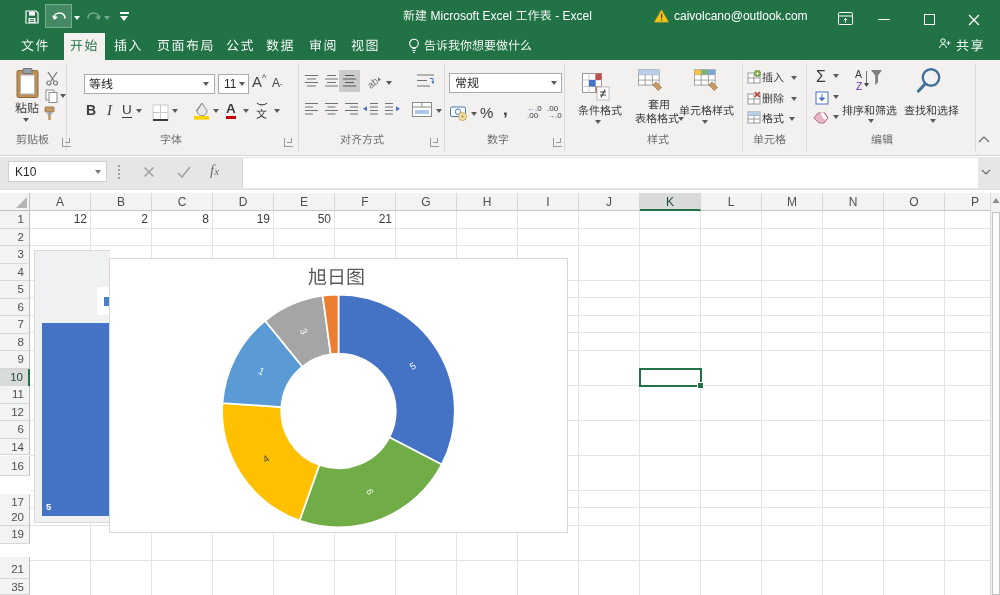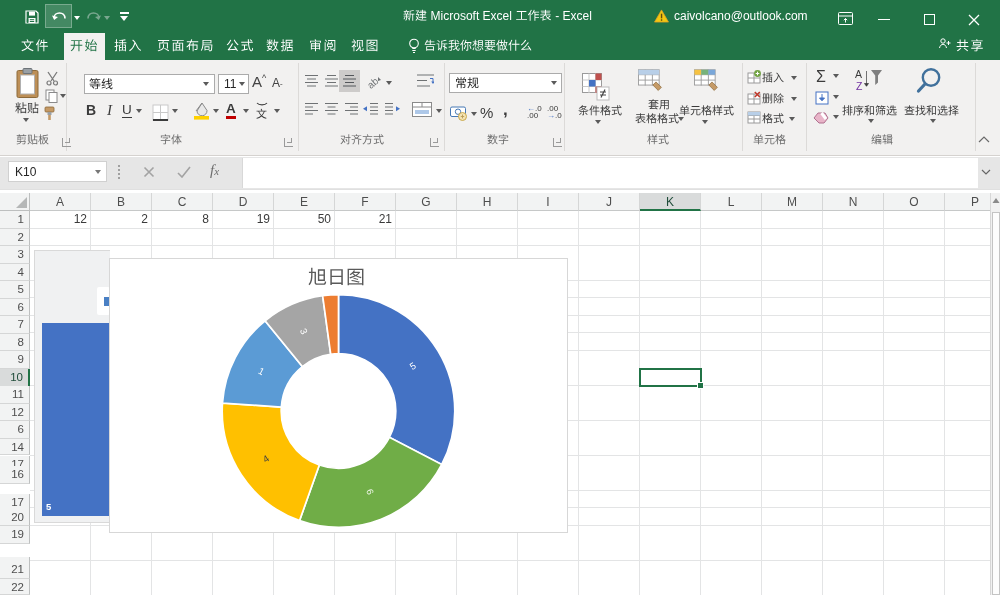--- a/index.html
+++ b/index.html
@@ -627,27 +627,27 @@
 <div class="rh" style="top:105.5px;height:17.5px">6</div>
 <div class="rh" style="top:123.0px;height:17.5px">7</div>
 <div class="rh" style="top:140.5px;height:17.5px">8</div>
 <div class="rh" style="top:158.0px;height:17.5px">9</div>
 <div class="rh sel" style="top:175.5px;height:26px">10</div>
 <div class="rh" style="top:193.0px;height:17.5px">11</div>
 <div class="rh" style="top:210.5px;height:17.5px">12</div>
 <div class="rh" style="top:228.0px;height:17.5px">6</div>
 <div class="rh" style="top:245.5px;height:16px">14</div>
 <div class="rh" style="top:263.0px;height:17.5px">17</div>
-<div class="rh" style="top:273px;height:17.5px">16</div>
+<div class="rh" style="top:265px;height:17.5px">16</div>
 <div class="rh" style="top:301px;height:17.5px">17</div>
 <div class="rh" style="top:315.5px;height:17.5px">20</div>
 <div class="rh" style="top:333.0px;height:17.5px">19</div>
 <div class="rh" style="top:364px;height:17.5px">20</div>
 <div class="rh" style="top:368.0px;height:17.5px">21</div>
-<div class="rh" style="top:385.5px;height:16.5px">22</div>
+<div class="rh" style="top:385.5px;height:16.5px">35</div>
   <div class="cv" style="left:30px">12</div>
 <div class="cv" style="left:91px">2</div>
 <div class="cv" style="left:152px">8</div>
 <div class="cv" style="left:213px">19</div>
 <div class="cv" style="left:274px">50</div>
 <div class="cv" style="left:335px">21</div>
   <div id="vscroll">
         <svg style="position:absolute;left:1px;top:4px" width="8" height="8" viewBox="0 0 8 8">
           <path d="M4 1L7.5 6h-7z" fill="#8a8a8a"></path>
         </svg>

